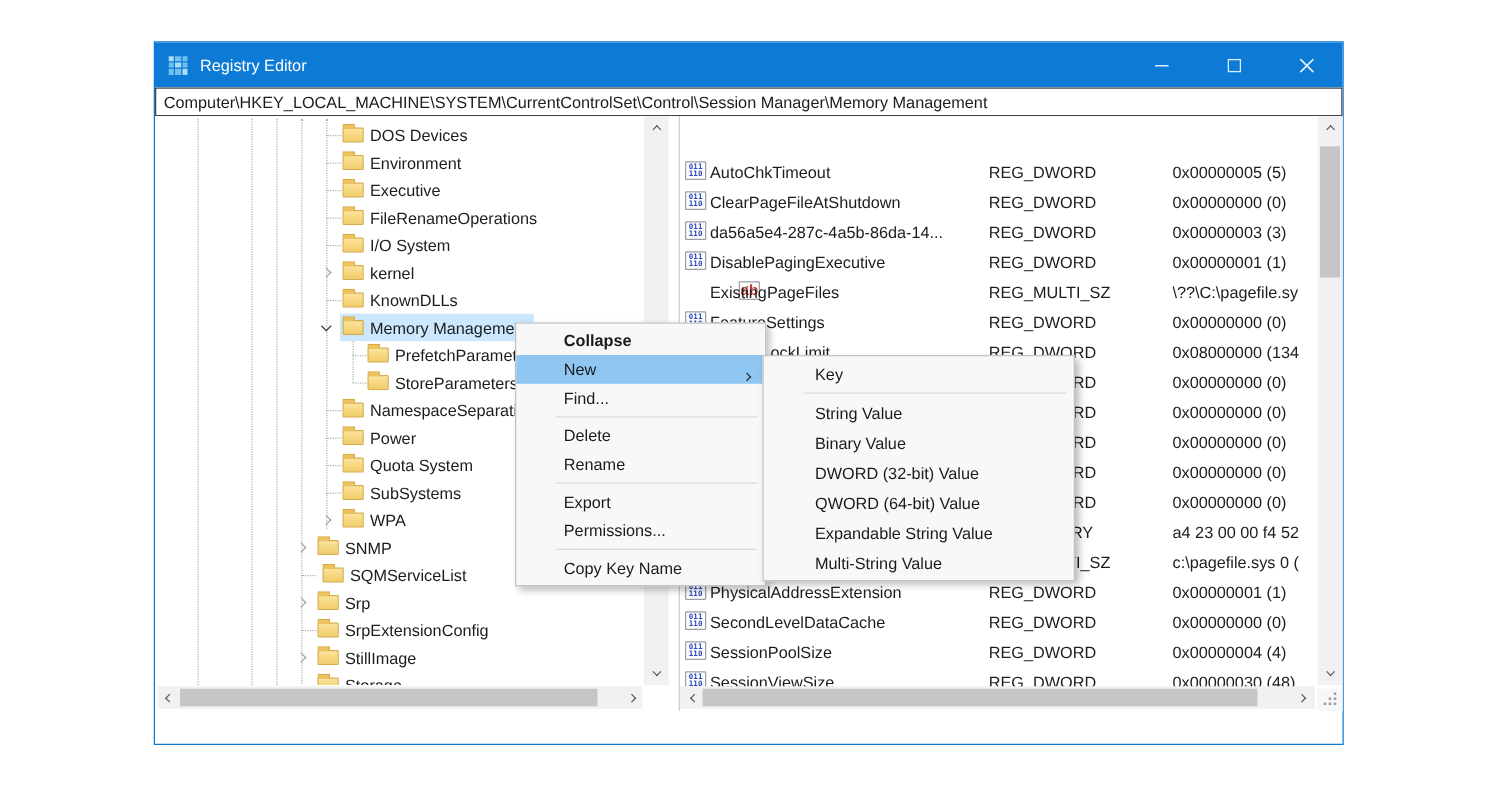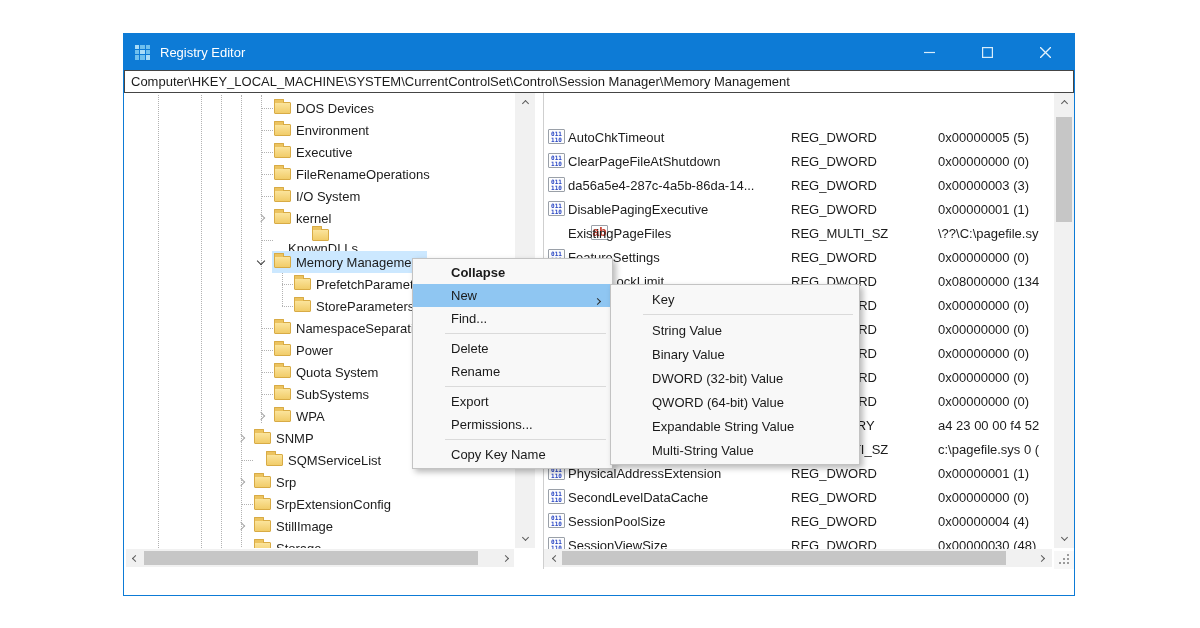--- a/index.html
+++ b/index.html
@@ -193,21 +193,21 @@
             <div class="expbox" style="left: 129px;">
               <span class="chev right"></span>
             </div>
             <div class="row-core" style="left: 148px;">
               <div class="folder"></div>
               <span class="tree-label">kernel</span>
             </div>
           </div>
           <div class="tree-row" style="top: 136px;">
             <div class="stub" style="left: 137px; width: 12px;"></div>
-            <div class="row-core" style="left: 162px; flex-direction: column;">
+            <div class="row-core" style="left: 148px;">
               <div class="folder"></div>
               <span class="tree-label">KnownDLLs</span>
             </div>
           </div>
           <div class="tree-row selected" style="top: 158px;">
             <div class="expbox" style="left: 129px;">
               <span class="chev down"></span>
             </div>
             <div class="row-core" style="left: 148px;">
               <div class="folder"></div>
@@ -269,21 +269,21 @@
             <div class="expbox" style="left: 109px;">
               <span class="chev right"></span>
             </div>
             <div class="row-core" style="left: 128px;">
               <div class="folder"></div>
               <span class="tree-label">SNMP</span>
             </div>
           </div>
           <div class="tree-row" style="top: 356px;">
             <div class="stub" style="left: 117px; width: 12px;"></div>
-            <div class="row-core" style="left: 140px; align-items: center;">
+            <div class="row-core" style="left: 132px; align-items: center;">
               <div class="folder"></div>
               <span class="tree-label">SQMServiceList</span>
             </div>
           </div>
           <div class="tree-row" style="top: 378px;">
             <div class="expbox" style="left: 109px;">
               <span class="chev right"></span>
             </div>
             <div class="row-core" style="left: 128px;">
               <div class="folder"></div>

